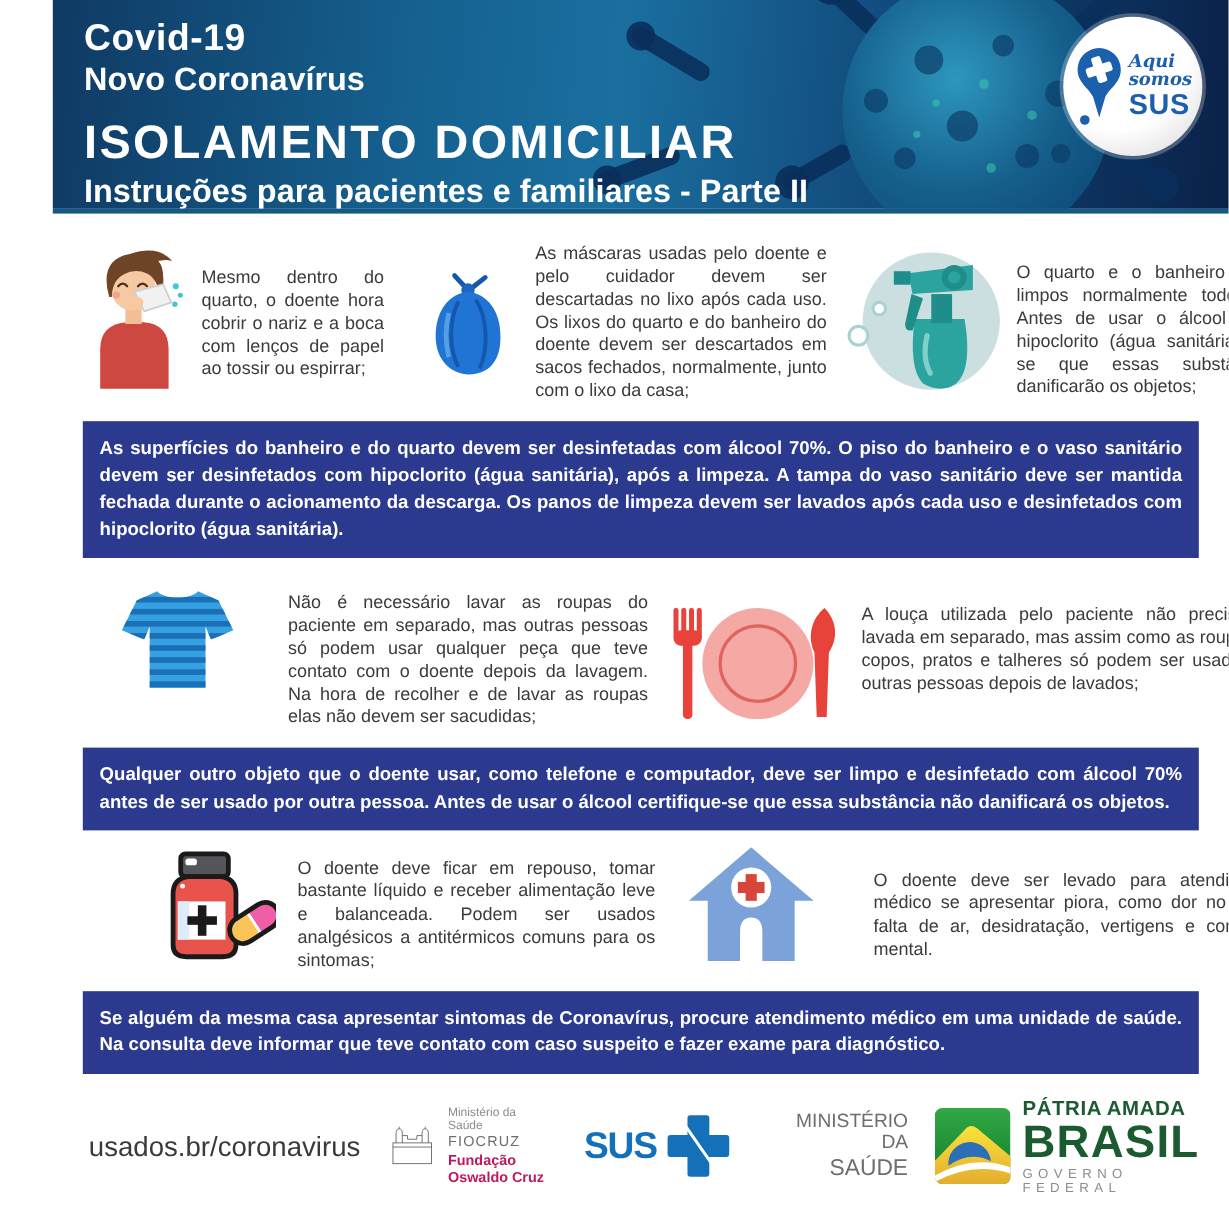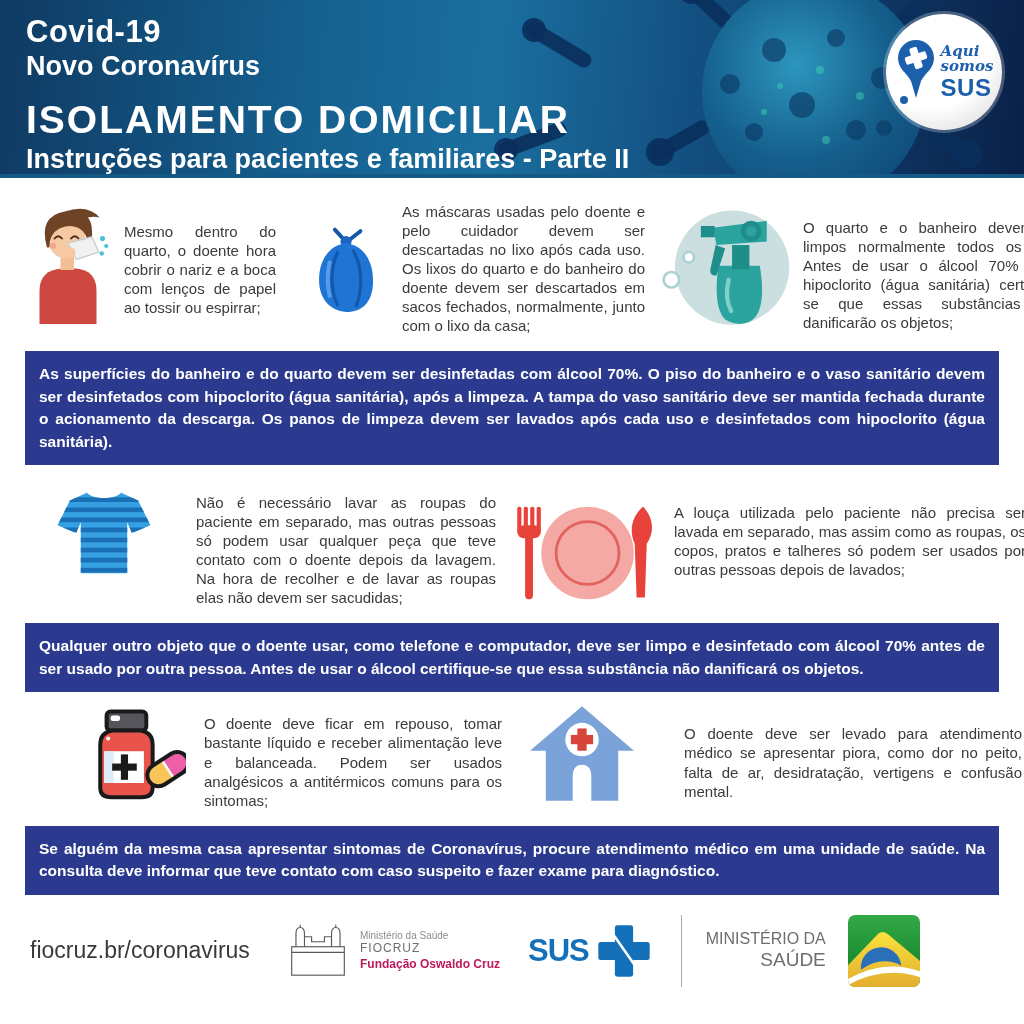--- a/index.html
+++ b/index.html
@@ -1,17 +1,17 @@
 <!DOCTYPE html>
 <html><head>
 <meta charset="utf-8">
 <style>
   * { margin:0; padding:0; box-sizing:border-box; }
   body { background:#fff; }
-  .page { width:1024px; height:1024px; background:#fff; font-family:"Liberation Sans",sans-serif; position:relative; overflow:hidden; }
+  .page { width:1024px; height:1024px; background:#fff; font-family:"Liberation Sans",sans-serif; position:relative; overflow:hidden;padding-left:44px; }
 
   
   .header { position:relative; height:178px; background:linear-gradient(95deg,#0f3a63 0%,#15608f 30%,#1a6f9f 48%,#11487a 72%,#0a2148 100%); overflow:hidden; border-bottom:4px solid #155a85; }
   .virus-art { position:absolute; right:0; top:0; pointer-events:none; }
   .header-text { position:relative; z-index:2; padding:14px 0 0 26px; color:#fff; }
   .h-covid { font-size:31px; font-weight:bold; letter-spacing:.5px; }
   .h-novo { font-size:27px; font-weight:bold; margin-top:1px; }
   .h-title { font-size:39px; font-weight:bold; letter-spacing:2px; margin-top:16px; }
   .h-sub { font-size:27px; font-weight:bold; margin-top:2px; }
   .sus-badge { position:absolute; z-index:3; right:22px; top:14px; width:116px; height:116px; border-radius:50%;
@@ -271,21 +271,21 @@
         <rect x="51" y="24" width="10" height="24" fill="#d8453c"></rect>
         <rect x="44" y="31" width="24" height="10" fill="#d8453c"></rect>
       </svg>
       <div class="itxt">O doente deve ser levado para atendimento médico se apresentar piora, como dor no peito, falta de ar, desidratação, vertigens e confusão mental.</div>
     </div>
   </div>
 
   <div class="banner">Se alguém da mesma casa apresentar sintomas de Coronavírus, procure atendimento médico em uma unidade de saúde. Na consulta deve informar que teve contato com caso suspeito e fazer exame para diagnóstico.</div>
 
   <div class="footer">
-    <div class="f-url">fiocruz.br/coronavirus</div>
+    <div class="f-url">usados.br/coronavirus</div>
 
     <div class="f-fiocruz">
       <svg width="64" height="62" viewBox="0 0 90 72">
         <g fill="none" stroke="#58595b" stroke-width="1.6">
           <rect x="8" y="30" width="74" height="40"></rect>
           <path d="M14,30 V12 Q14,3 20,3 Q26,3 26,12 V30"></path>
           <path d="M64,30 V12 Q64,3 70,3 Q76,3 76,12 V30"></path>
           <path d="M26,16 H36 V23 H54 V16 H64"></path>
           <line x1="20" y1="3" x2="20" y2="-1"></line>
             <line x1="70" y1="3" x2="70" y2="-1"></line>
@@ -330,16 +330,21 @@
               <rect x="0" y="0" width="100" height="100" rx="10"></rect>
             </clipPath>
         </defs>
         <g clip-path="url(#flagclip)">
           <rect x="0" y="0" width="100" height="100" fill="url(#fgreen)"></rect>
           <path d="M-5,75 L42,26 Q48,21 56,27 L105,68 L105,100 L-5,100 Z" fill="url(#fyellow)"></path>
           <path d="M18,76 A28,28 0 0 1 74,70 Q46,56 18,76 Z" fill="#2b6fb8"></path>
           <path d="M-5,92 Q50,58 105,80 L105,88 Q50,68 -5,100 Z" fill="#ffffff"></path>
         </g>
       </svg>
+      <div class="col">
+        <div class="f-patria">PÁTRIA AMADA</div>
+        <div class="f-brasil-word">BRASIL</div>
+        <div class="f-governo">GOVERNO FEDERAL</div>
+      </div>
     </div>
   </div>
 
 </div>
 
 </body></html>

